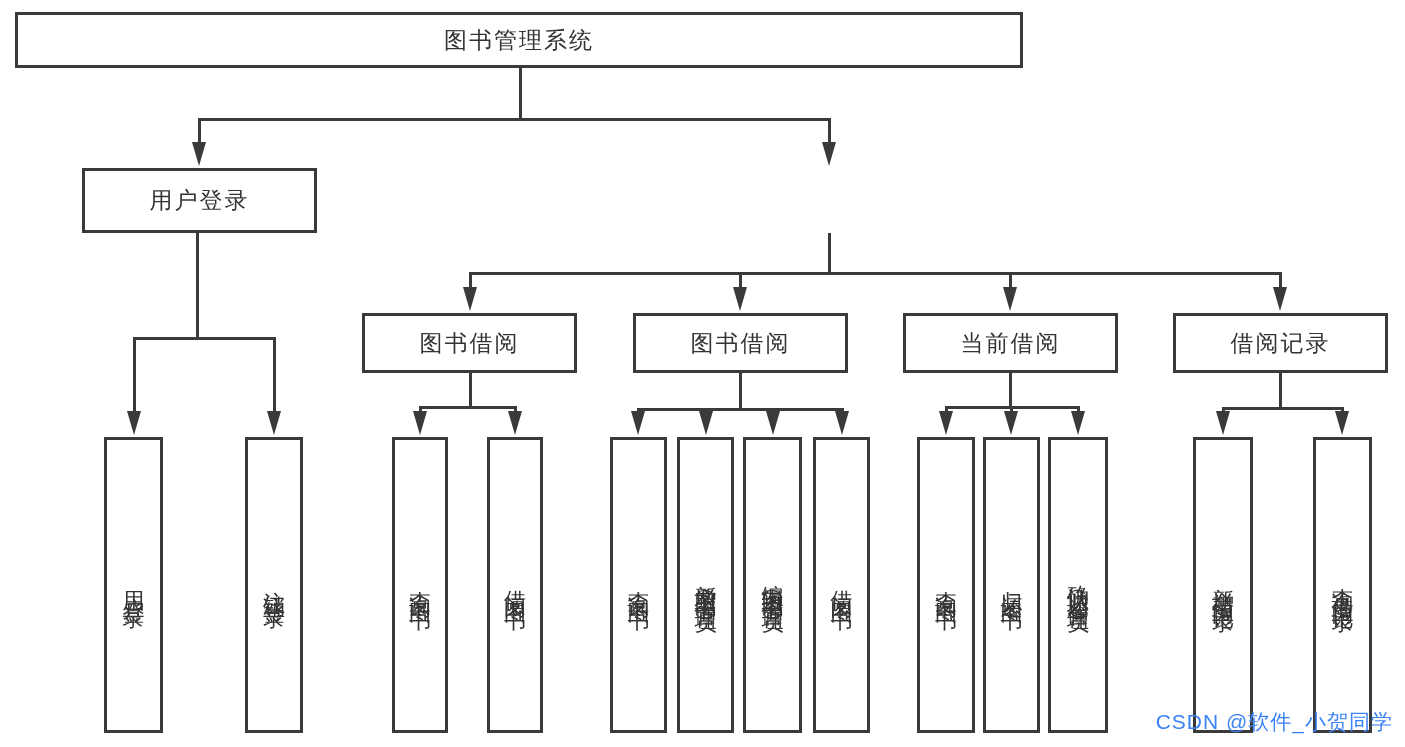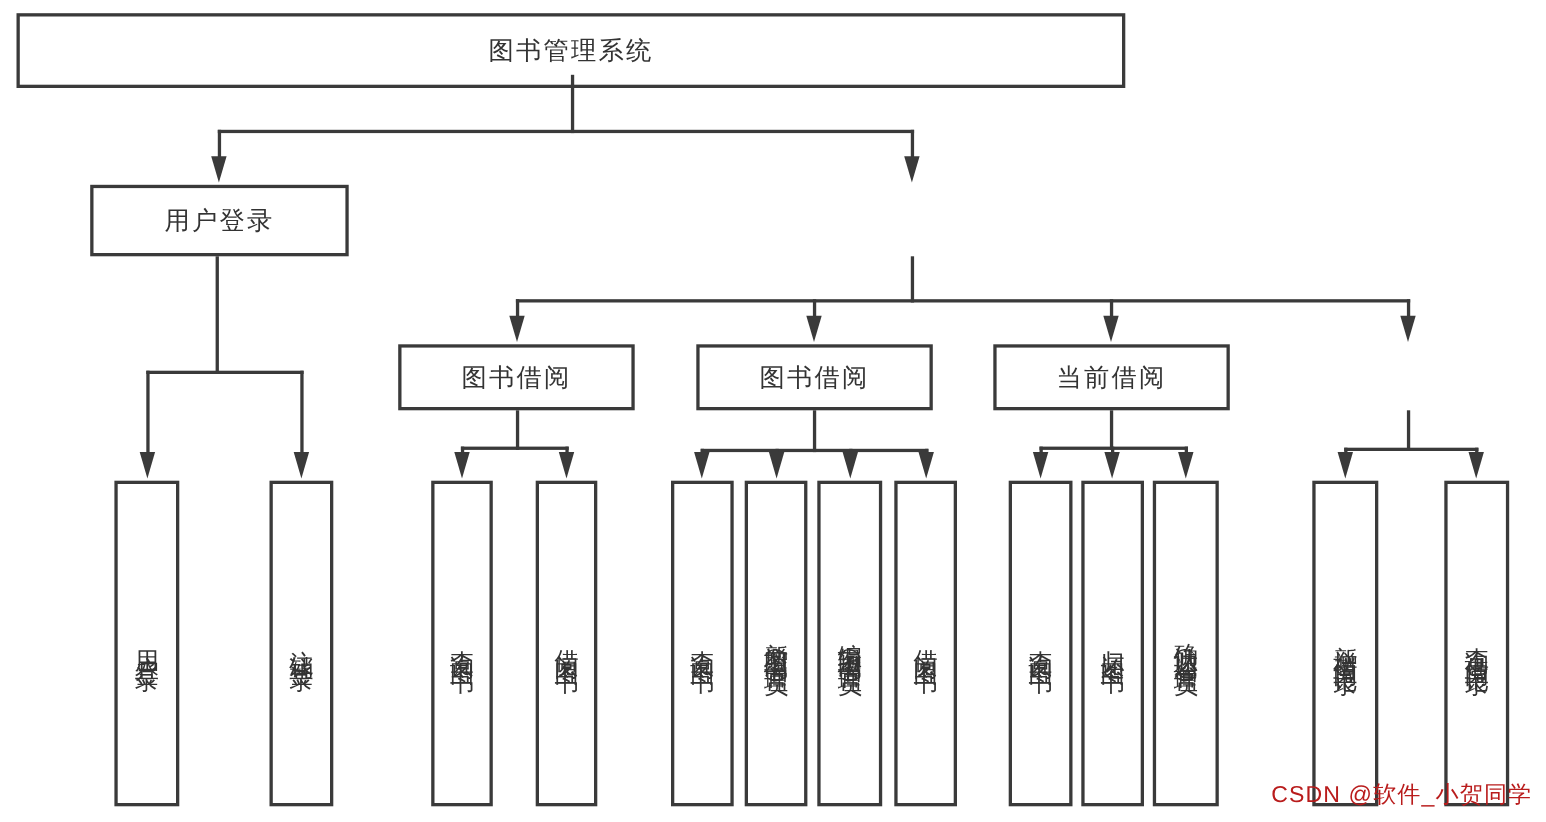--- a/index.html
+++ b/index.html
@@ -19,35 +19,36 @@
     font-size:22px;color:#333333;letter-spacing:6px;line-height:1;
   }
   .cline{position:absolute;background:#3a3a3a;}
   .tri{
     position:absolute;width:0;height:0;
     border-left:7px solid transparent;border-right:7px solid transparent;
     border-top:24px solid #3a3a3a;
   }
   .watermark{
     position:absolute;right:12px;top:708px;
-    color:#b91c1c;font-size:21px;letter-spacing:1px;white-space:nowrap;
+    color:#3b82f6;font-size:21px;letter-spacing:1px;white-space:nowrap;
   }
 </style>
 </head>
 <body>
 
 <div class="canvas" id="diagram">
 
-  <div class="node" style="left:15px;top:12px;width:1008px;height:68px;">图书管理系统</div>
+  <div class="node" style="left:15px;top:12px;width:1008px;height:56px;">图书管理系统</div>
 
   <div class="node" style="left:82px;top:168px;width:235px;height:65px;">用户登录</div>
 
   <div class="node" style="left:362px;top:313px;width:215px;height:60px;">图书借阅</div>
   <div class="node" style="left:633px;top:313px;width:215px;height:60px;">图书借阅</div>
   <div class="node" style="left:903px;top:313px;width:215px;height:60px;">当前借阅</div>
+  <div class="node" style="left:1173px;top:313px;width:215px;height:60px;">借阅记录</div>
 
   <div class="vnode" style="left:104px;top:437px;width:59px;height:296px;">用户登录</div>
   <div class="vnode" style="left:245px;top:437px;width:58px;height:296px;">注销登录</div>
 
   <div class="vnode" style="left:392px;top:437px;width:56px;height:296px;">查询图书</div>
   <div class="vnode" style="left:487px;top:437px;width:56px;height:296px;">借阅图书</div>
 
   <div class="vnode" style="left:610px;top:437px;width:57px;height:296px;">查询图书</div>
   <div class="vnode" style="left:677px;top:437px;width:57px;height:296px;letter-spacing:4px;">新增图书（管理员）</div>
   <div class="vnode" style="left:743px;top:437px;width:59px;height:296px;letter-spacing:4px;">编辑图书（管理员）</div>

